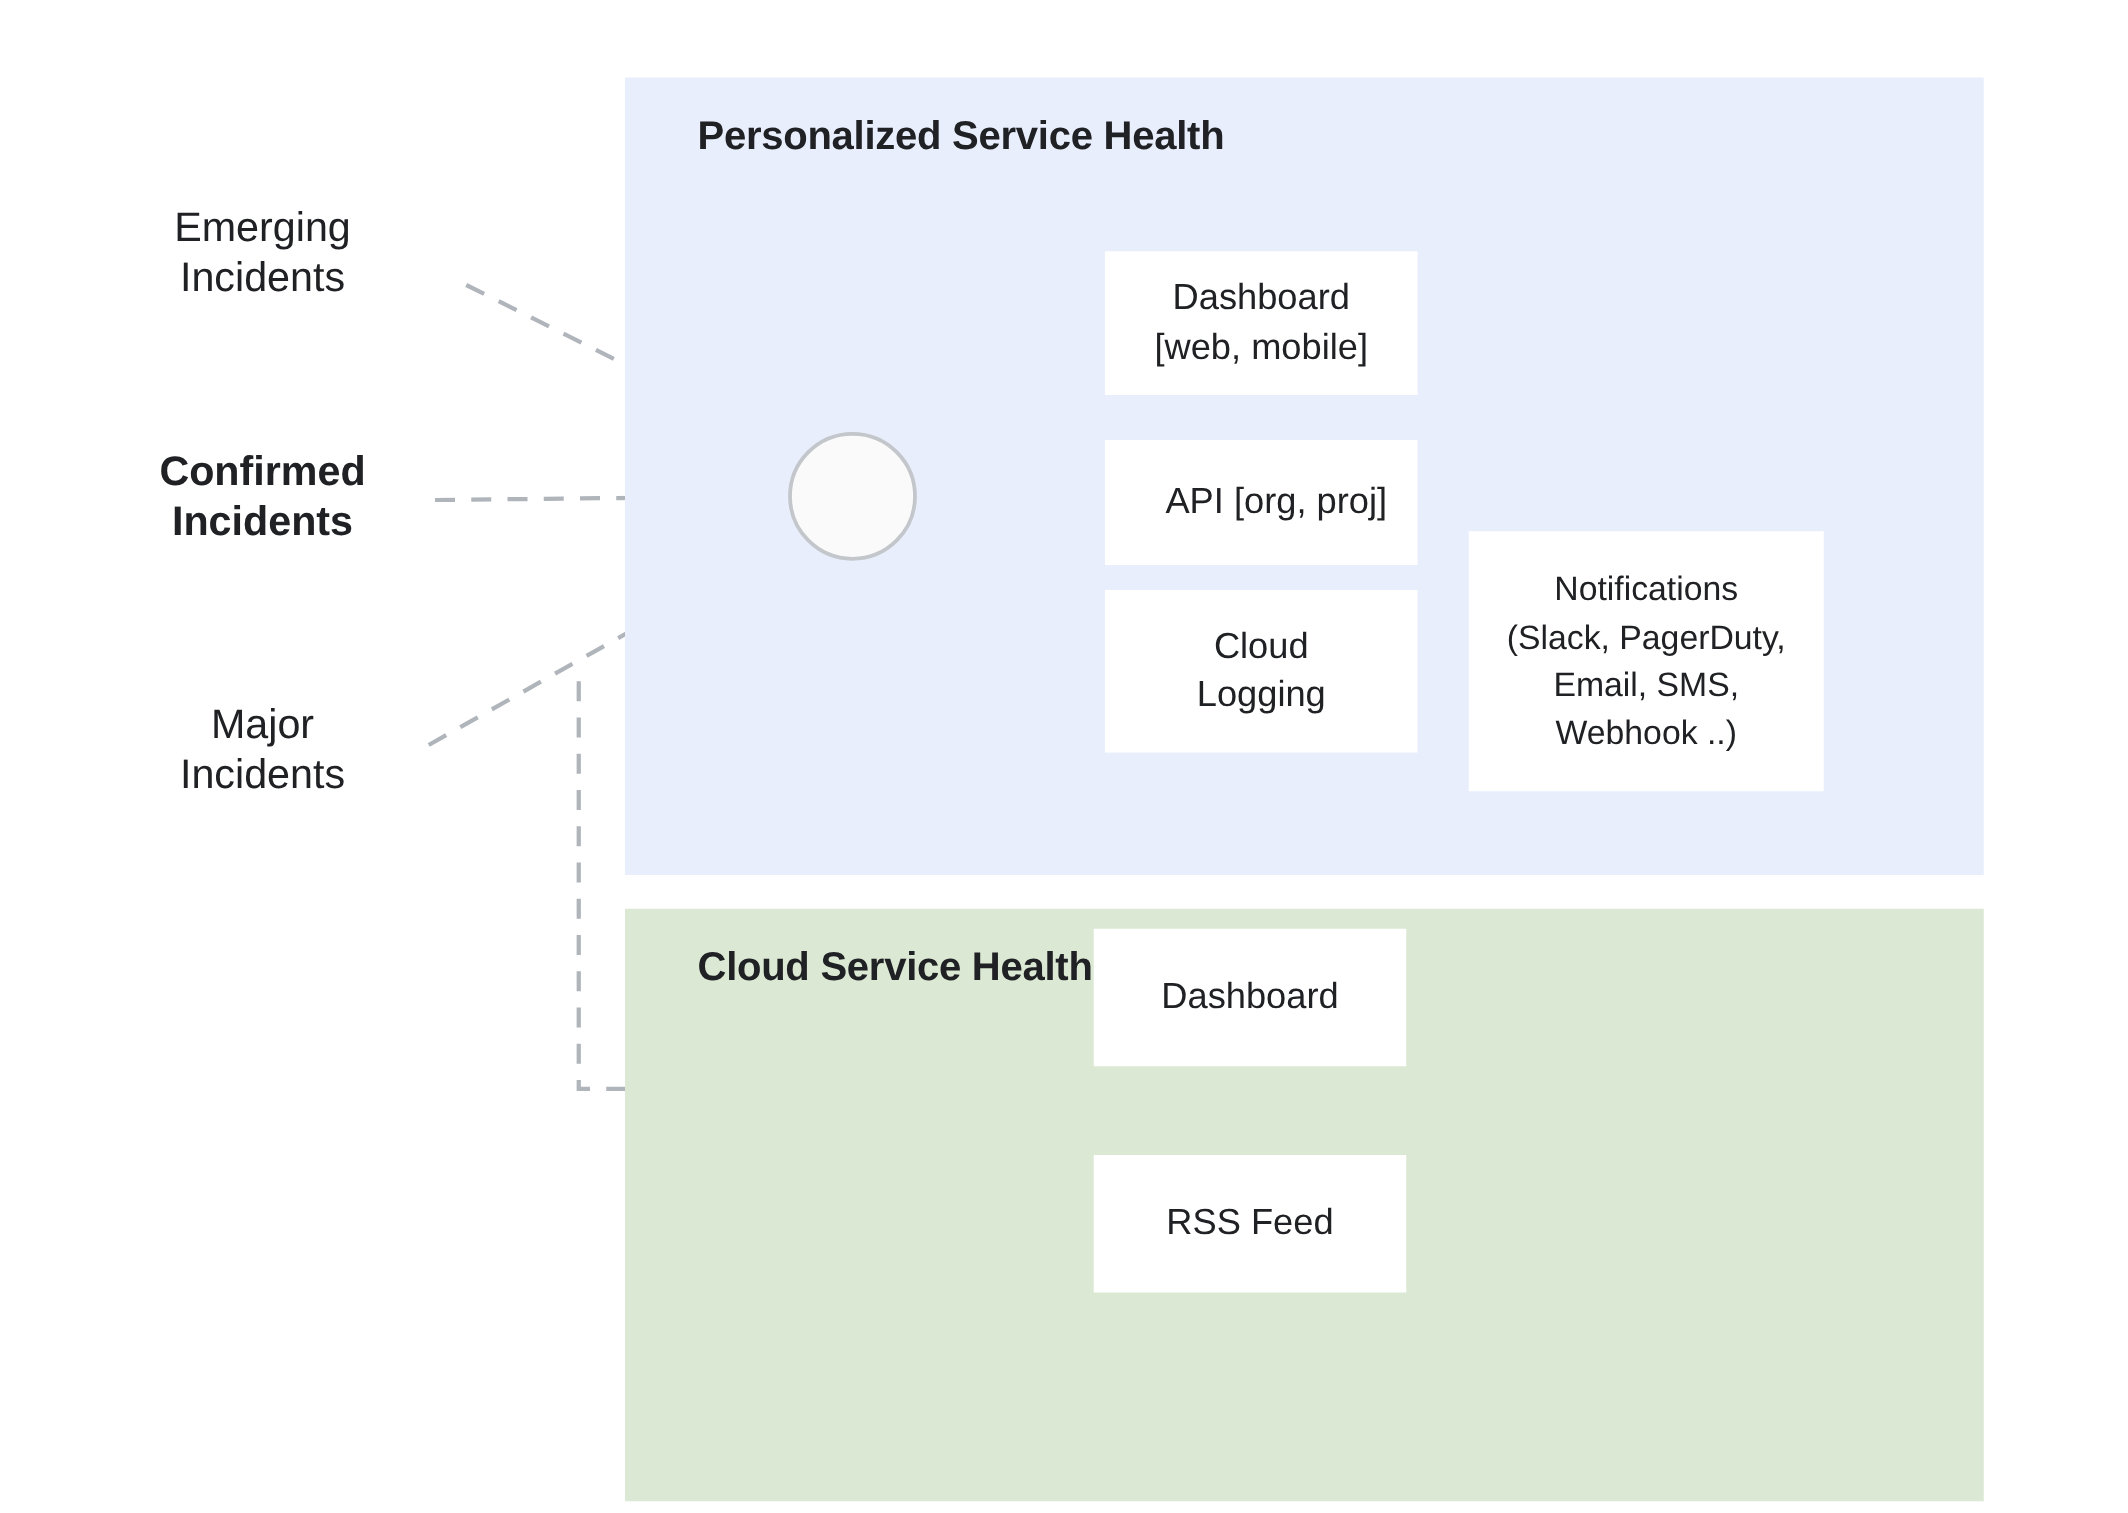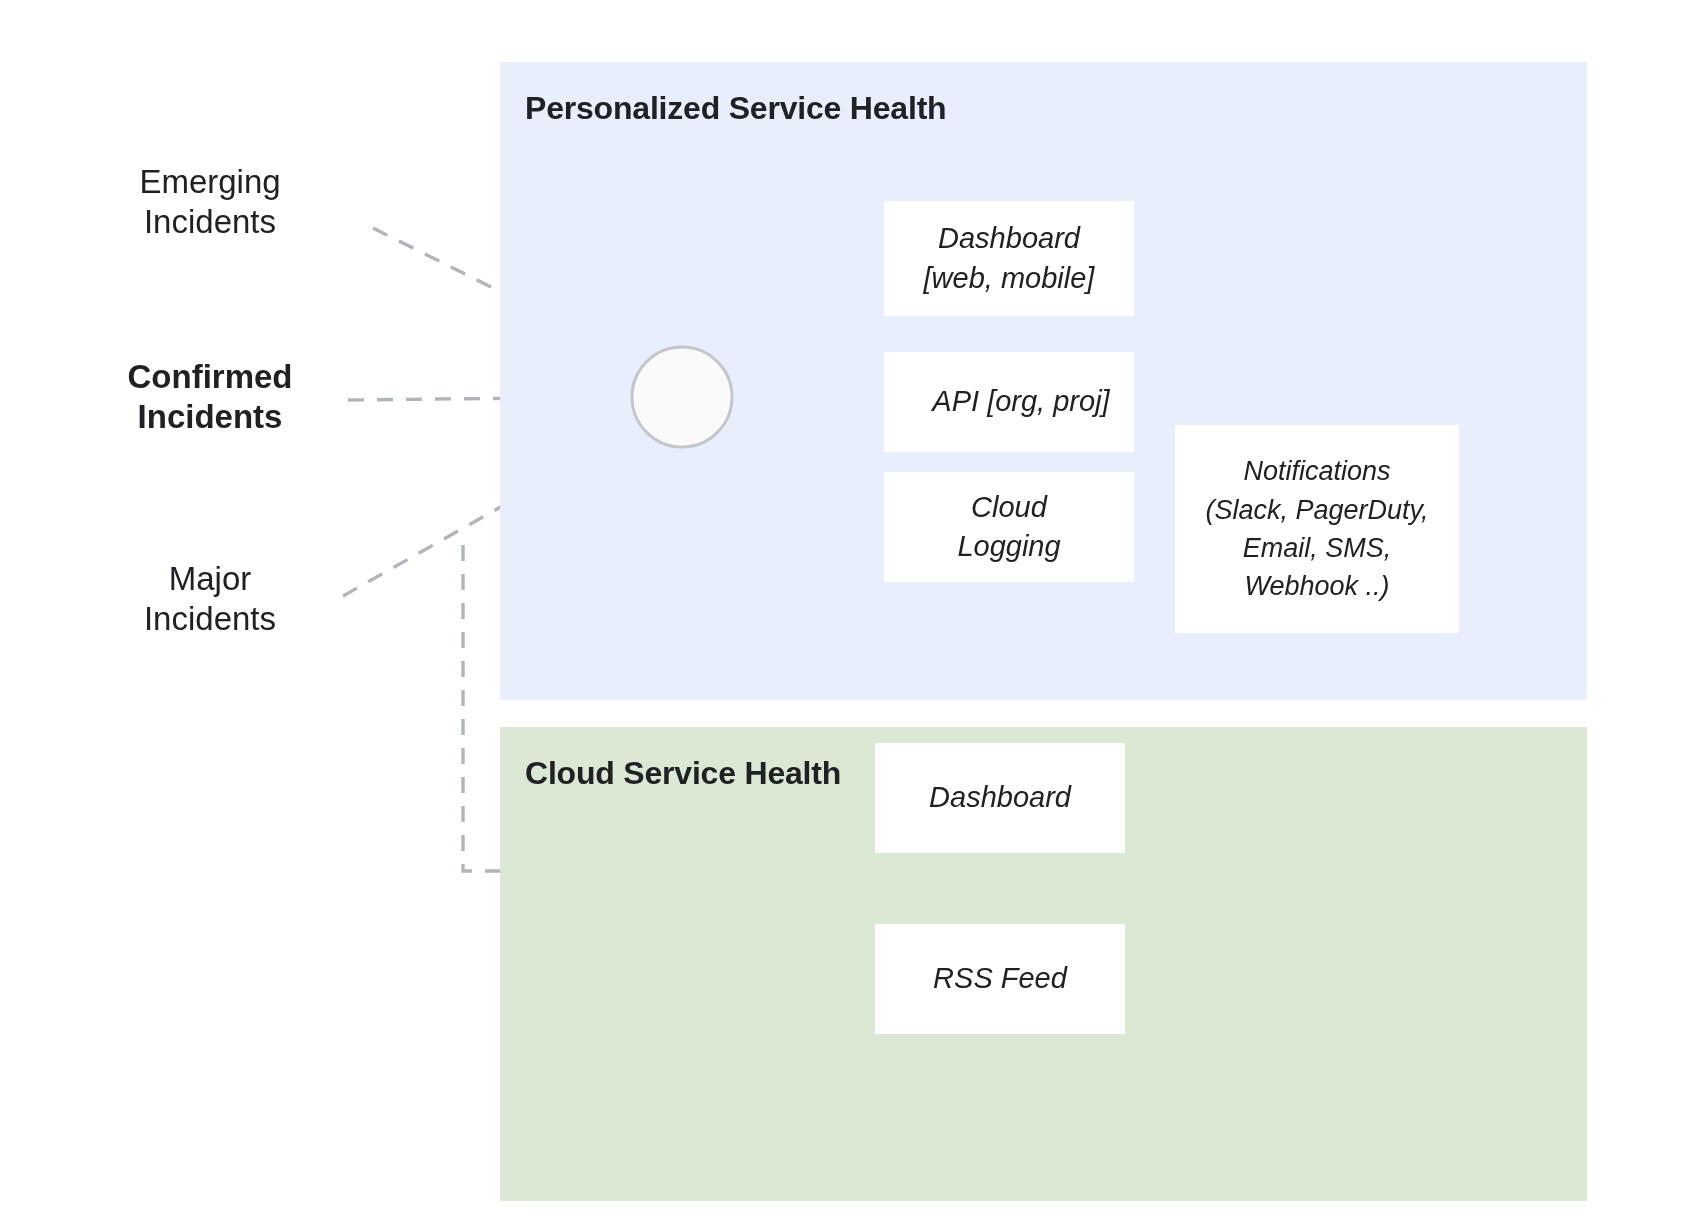--- a/index.html
+++ b/index.html
@@ -37,20 +37,21 @@
     height: 474px;
     background: #dbe8d3;
   }
   .panel-title {
     position: absolute;
     font-size: 32px;
     font-weight: 700;
     color: #202124;
     letter-spacing: -0.2px;
     white-space: nowrap;
+    margin-left: 33px;
   }
   #panel-personalized .panel-title { left: 25px; top: 28px; }
   #panel-cloud .panel-title { left: 25px; top: 28px; }
 
   
   .source-label {
     position: absolute;
     font-size: 33px;
     color: #202124;
     line-height: 1.22;
@@ -67,25 +68,24 @@
     background: #ffffff;
     display: flex;
     align-items: center;
     justify-content: center;
     text-align: center;
     color: #202124;
     font-size: 29px;
     line-height: 1.36;
     white-space: pre-line;
     box-sizing: border-box;
-    font-style: italic;
   }
   #box-dashboard-web   { left: 884px;  top: 201px; width: 250px;  height: 115px; }
   #box-api             { left: 884px;  top: 352px; width: 250px;  height: 100px; padding-left: 24px; }
-  #box-cloud-logging   { left: 884px;  top: 472px; width: 250px;  height: 110px; }
+  #box-cloud-logging   { left: 884px;  top: 472px; width: 250px;  height: 130px; }
   #box-notifications   { left: 1175px; top: 425px; width: 284px;  height: 208px;
                          font-size: 27px; line-height: 1.42; }
   #box-csh-dashboard   { left: 875px;  top: 743px; width: 250px;  height: 110px; }
   #box-csh-rss         { left: 875px;  top: 924px; width: 250px;  height: 110px; }
 
   
   #connectors {
     position: absolute;
     left: 0; top: 0;
     width: 1702px;

